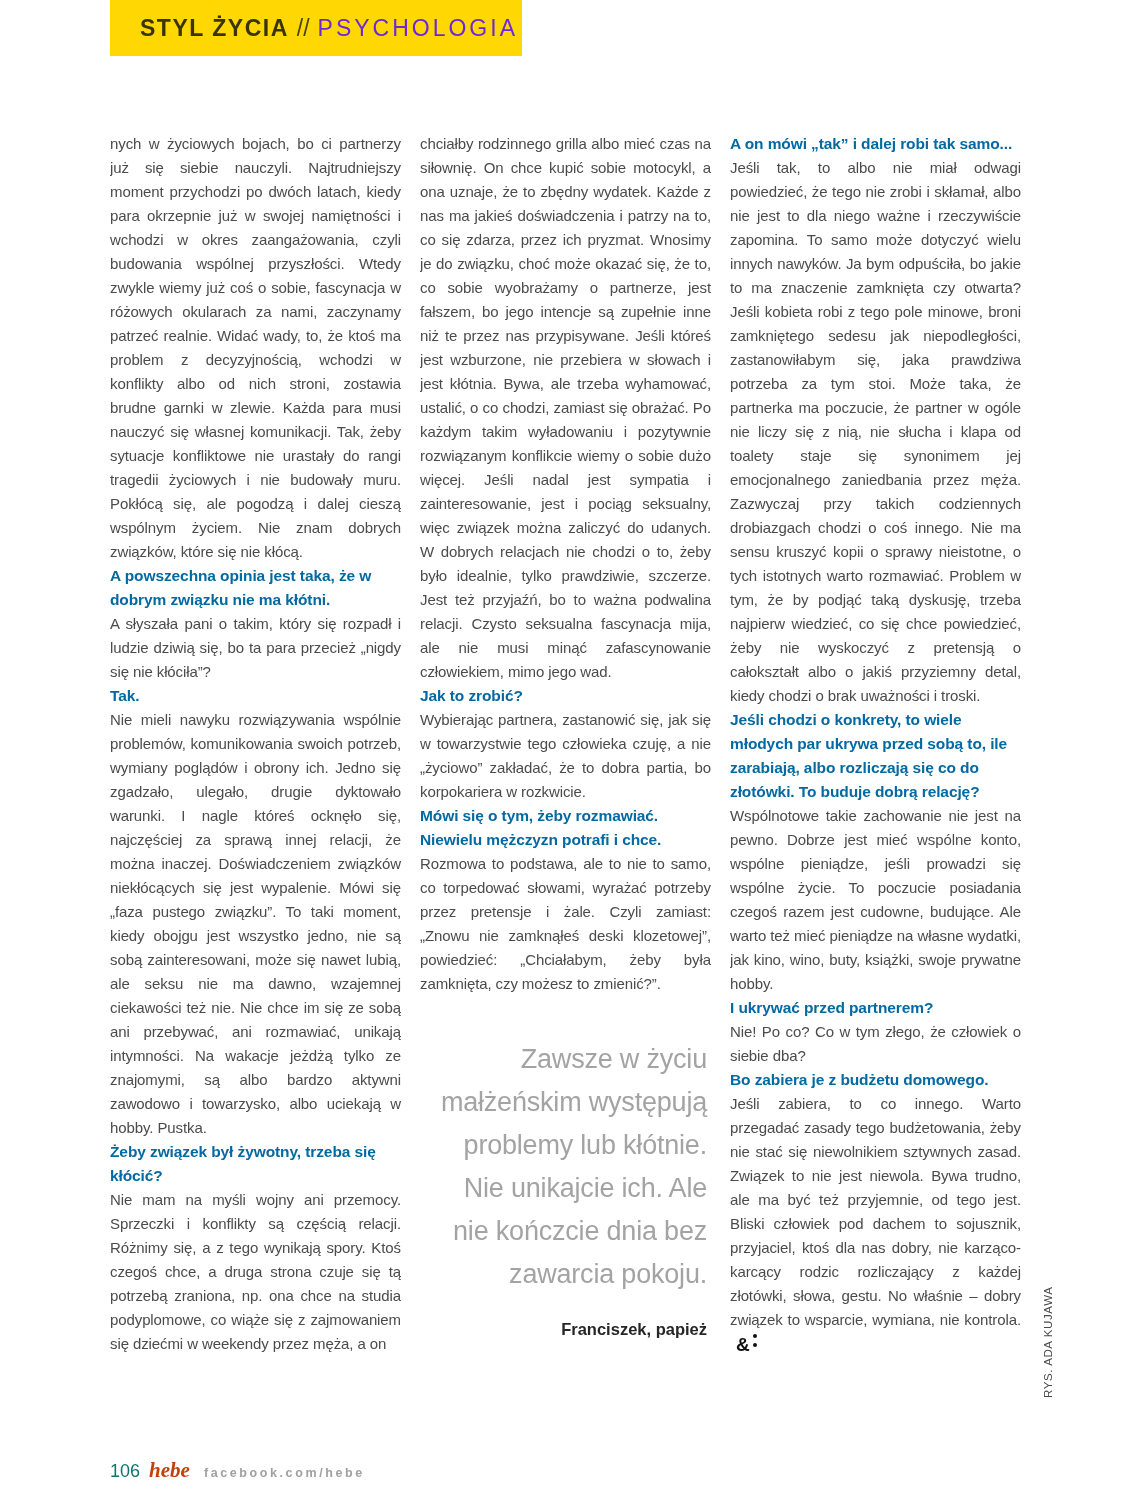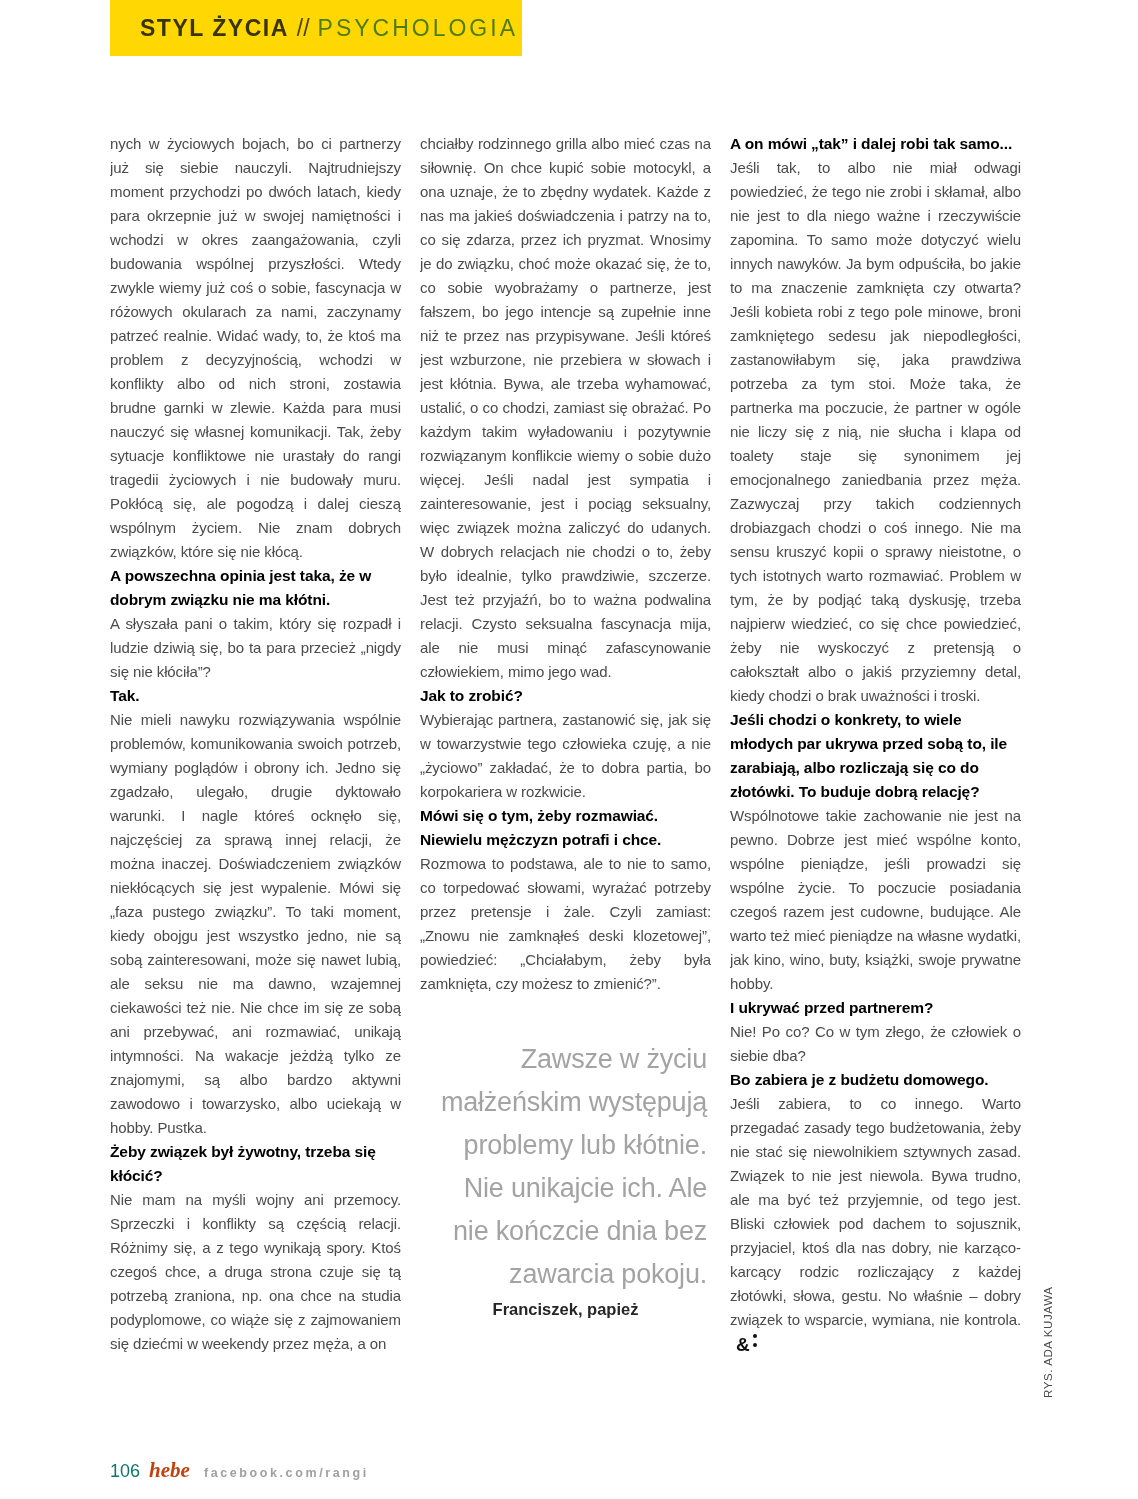--- a/index.html
+++ b/index.html
@@ -7,40 +7,40 @@
     position:relative;width:1138px;height:1499px;background:#ffffff;
     font-family:"Liberation Sans",sans-serif;overflow:hidden;margin:0 auto;
   }
   
   .banner{
     position:absolute;left:110px;top:0;width:412px;height:56px;
     background:#ffd703;display:flex;align-items:center;padding-left:30px;box-sizing:border-box;
   }
   .banner .sect{font-weight:bold;font-size:23px;letter-spacing:1.5px;color:#3a3302;text-align:right;}
   .banner .sep{font-size:23px;color:#4a4208;margin:0 8px;font-weight:normal;}
-  .banner .topic{font-size:23px;letter-spacing:3px;color:#4d7c0f;font-weight:normal;}
+  .banner .topic{font-size:23px;letter-spacing:3px;color:#6d28d9;font-weight:normal;}
   
   .content{position:absolute;left:110px;top:132px;width:912px;display:flex;gap:19px;}
   .col{width:291px;height:1268px;overflow:hidden;}
   .para{
     font-size:15px;line-height:24px;color:#4b4b4b;text-align:justify;
     margin:0;letter-spacing:-0.1px;
   }
   .q{
-    font-size:15.5px;line-height:24px;color:#000000;font-weight:bold;
+    font-size:15.5px;line-height:24px;color:#0369a1;font-weight:bold;
     text-align:left;margin:0;letter-spacing:-0.1px;
   }
   
   .quote-wrap{margin-top:42px;padding:0 4px;}
   .quote{
     font-size:27px;line-height:43px;color:#a3a3a3;text-align:right;
     font-weight:normal;letter-spacing:-0.2px;
   }
   .quote-attr{
-    margin-top:4px;font-size:16.5px;font-weight:bold;color:#262626;text-align:center;
+    margin-top:24px;font-size:16.5px;font-weight:bold;color:#262626;text-align:right;
   }
   
   .endmark{
     display:inline-block;font-weight:bold;font-size:19px;color:#111;
     margin-left:6px;position:relative;transform:translateY(1px);
   }
   .endmark .dots{
     position:absolute;right:-7px;top:1px;width:4px;height:4px;border-radius:50%;
     background:#111;box-shadow:0 9px 0 0 #111;
   }
@@ -109,16 +109,16 @@
       <p class="para"><span>Jeśli zabiera, to co innego. Warto przegadać zasady tego budżetowania, żeby nie stać się niewolnikiem sztywnych zasad. Związek to nie jest niewola. Bywa trudno, ale ma być też przyjemnie, od tego jest. Bliski człowiek pod dachem to sojusznik, przyjaciel, ktoś dla nas dobry, nie karząco-karcący rodzic rozliczający z każdej złotówki, słowa, gestu. No właśnie – dobry związek to wsparcie, wymiana, nie kontrola.</span><span class="endmark"><span>&amp;</span><span class="dots"></span></span></p>
     </div>
 
   </div>
 
   <div class="credit">RYS. ADA KUJAWA</div>
 
   <div class="footer">
     <span class="pageno">106</span>
     <span class="maglogo">hebe</span>
-    <span class="fburl">facebook.com/rangi</span>
+    <span class="fburl">facebook.com/hebe</span>
   </div>
 
 </div>
 
 </body></html>

